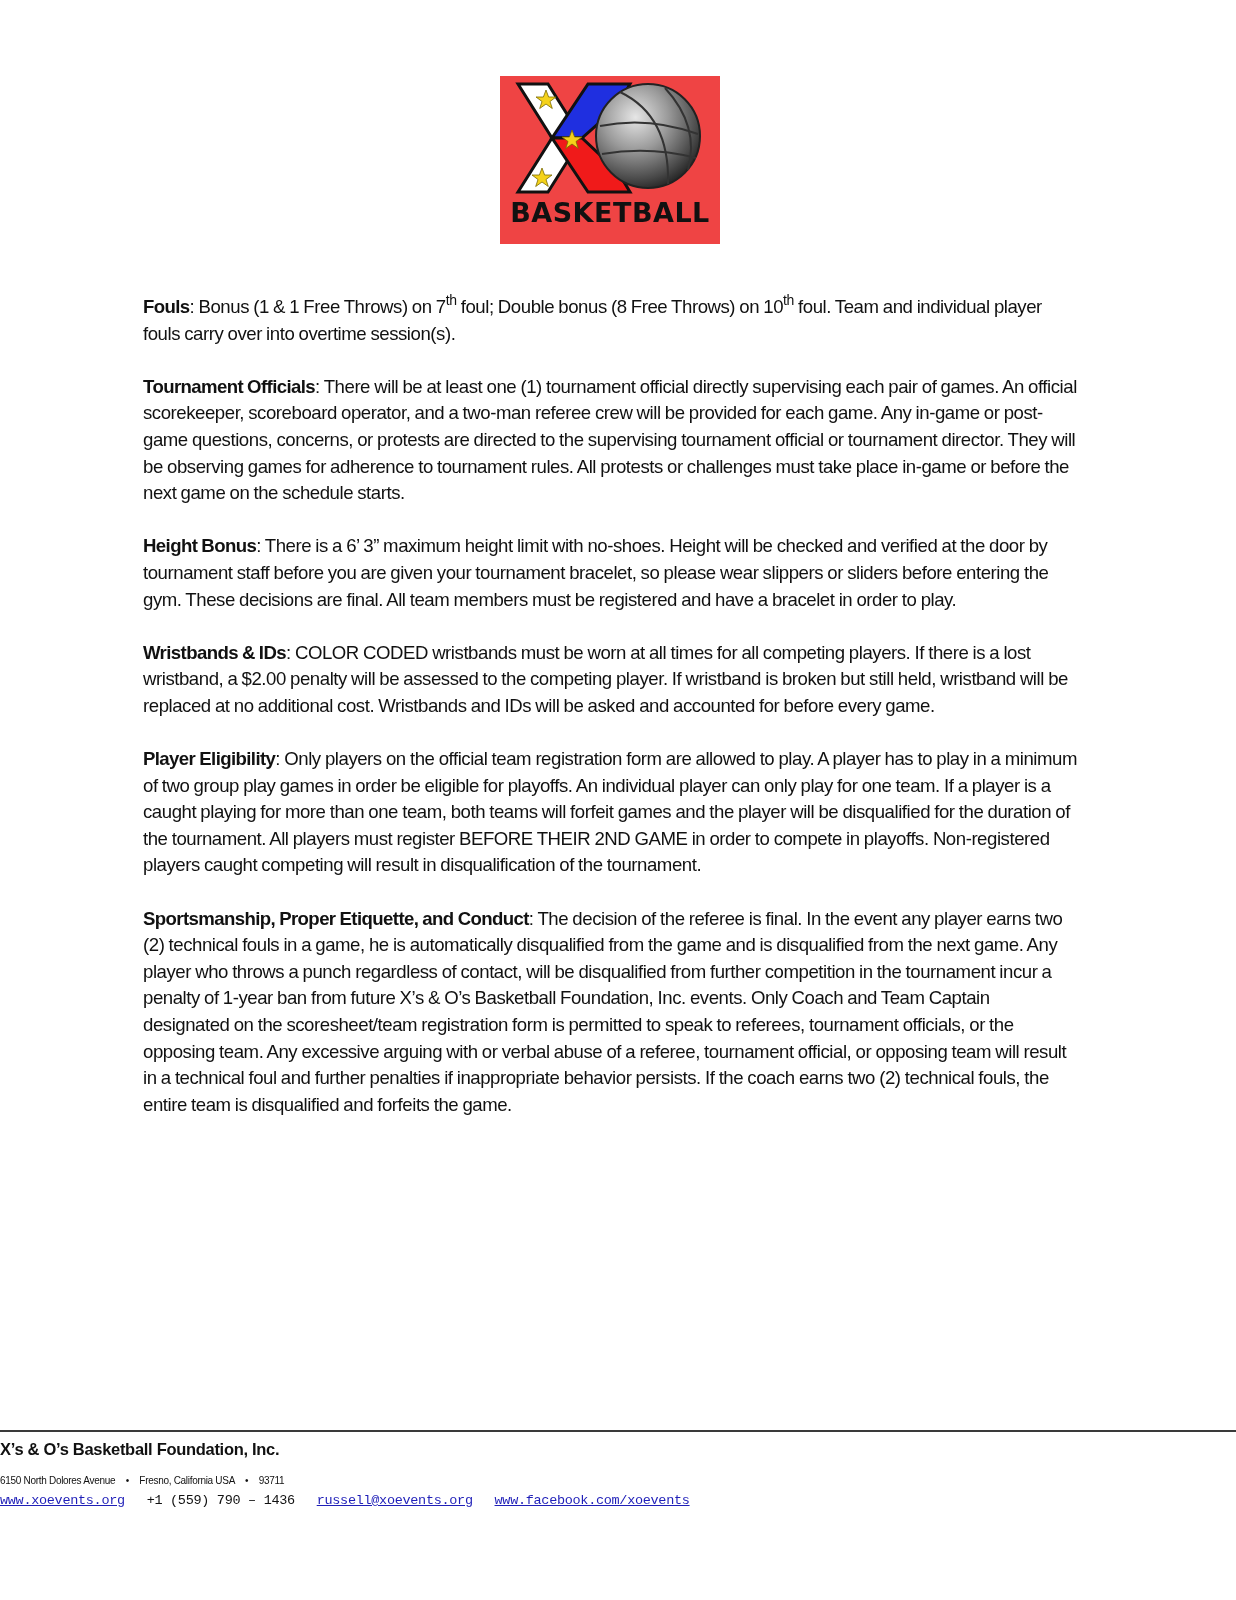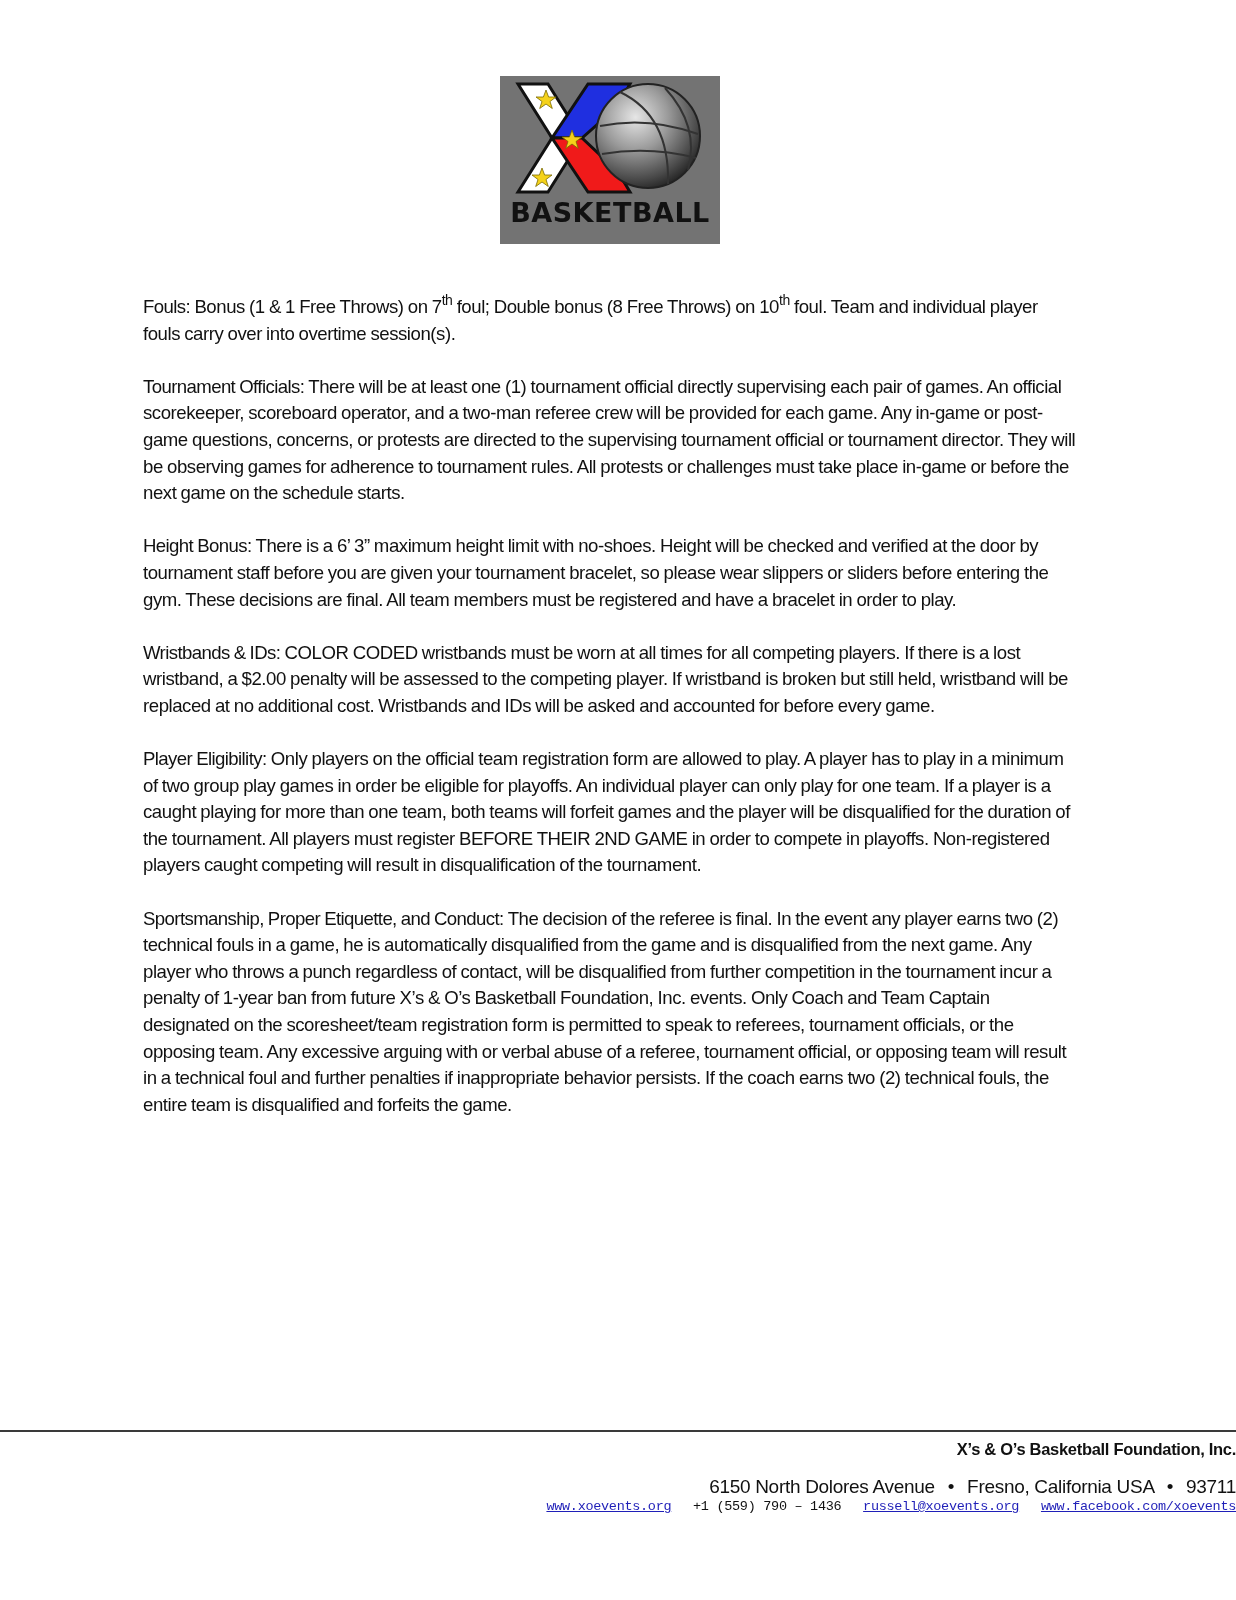--- a/index.html
+++ b/index.html
@@ -3,42 +3,42 @@
   <meta charset="utf-8">
   <style>
     html, body { margin: 0; padding: 0; background: #ffffff; }
     body {
       width: 1236px; height: 1600px; position: relative; overflow: hidden;
       font-family: "Liberation Sans", "DejaVu Sans", sans-serif;
       color: #111111;
     }
     .logo-wrap {
       position: absolute; left: 500px; top: 76px; width: 220px; height: 168px;
-      background: #737373;
+      background: #ef4444;
     }
     .logo-wrap svg { display: block; }
     .content {
       position: absolute; left: 143px; top: 294px; width: 935px;
       font-size: 18.6px; line-height: 26.6px; letter-spacing: -0.45px;
       word-spacing: -0.5px;
     }
     .para { margin: 0 0 26.6px 0; }
-    .para .head { font-weight: normal; letter-spacing: -0.6px; margin-top: 28px; }
+    .para .head { font-weight: bold; letter-spacing: -0.6px; margin-top: 28px; }
     sup { font-size: 14px; line-height: 0; vertical-align: 8px; }
     .rule {
       position: absolute; left: 0; top: 1430px; width: 1236px; height: 2px;
       background: #3a3a3a;
     }
     .footer {
-      position: absolute; left: 0; top: 1437px; width: 1236px; text-align: right;
+      position: absolute; left: 0; top: 1437px; width: 1236px; text-align: left;
       color: #111;
     }
     .footer .org { font-size: 16.5px; font-weight: bold; line-height: 24px; letter-spacing: -0.3px; }
     .footer .tagline { font-size: 13.5px; font-style: italic; line-height: 20px; letter-spacing: -0.3px; }
-    .footer .address { font-size: 19px; line-height: 20px; margin-top: 16px; letter-spacing: -0.3px; }
+    .footer .address { font-size: 10px; line-height: 20px; margin-top: 10px; letter-spacing: -0.3px; }
     .footer .contact { font-size: 13.5px; line-height: 20px; letter-spacing: -0.3px; font-family: Liberation Mono, monospace; }
     .footer a { color: #1f1fb8; text-decoration: underline; }
     .sep { display: inline-block; width: 14px; }
     .bullet { display: inline-block; margin: 0 8px; }
   </style>
 </head>
 <body>
 
 <div class="logo-wrap">
   <svg width="220" height="168" viewBox="0 0 220 168">

